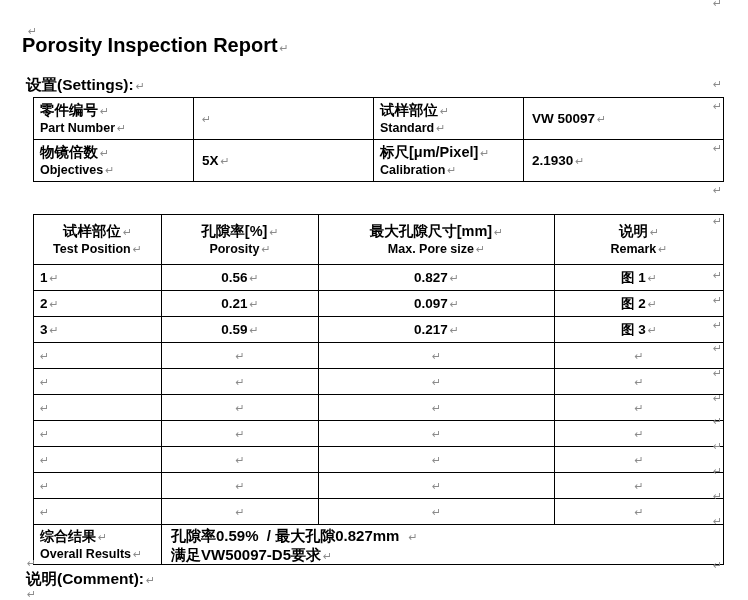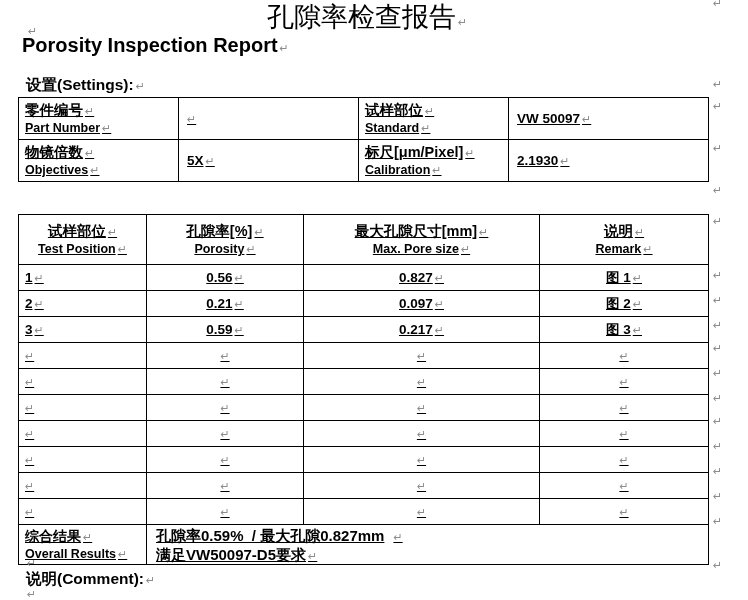--- a/index.html
+++ b/index.html
@@ -12,21 +12,21 @@
   .pm.inline{margin-left:2px;}
   .abs{position:absolute;}
   
   .title-zh{position:absolute;top:2px;left:22px;width:690px;text-align:center;
     font-family:"Liberation Serif",serif;font-weight:400;font-size:27px;line-height:30px;}
   .title-en{position:absolute;top:33px;left:22px;width:690px;text-align:left;
     font-size:20px;line-height:25px;font-weight:700;}
   
   .sec-head{position:absolute;left:26px;font-size:15.5px;font-weight:700;}
   
-  table{border-collapse:collapse;table-layout:fixed;position:absolute;left:18px;text-decoration:underline;}
+  table{border-collapse:collapse;table-layout:fixed;position:absolute;left:33px;}
   td{border:1.5px solid #000;vertical-align:middle;padding:0;overflow:hidden;}
   .lblcell{padding:2px 0 2px 6px;vertical-align:middle;}
   .zh-line{font-size:14.5px;line-height:19px;display:block;}
   .en-line{font-size:12.5px;line-height:16px;display:block;}
   .valcell{padding-left:8px;font-size:13.5px;}
   
   .hd td{text-align:center;}
   .hd .zh-line{font-size:14.5px;line-height:20px;}
   .hd .en-line{font-size:12.5px;line-height:17px;}
   .drow td{font-size:13.5px;height:25px;}
@@ -37,21 +37,20 @@
   .erow .cc{text-align:center;}
   .overall-val{padding-left:9px;font-size:15px;line-height:19px;}
   .keep-sp{white-space:pre;}
   .edge-mark{position:absolute;left:713px;}
 </style>
 </head>
 <body>
 
 <div id="page">
 
-  <div class="title-zh"><span>孔隙率检查报告</span><span class="pm inline">↵</span></div>
   <div class="title-en"><span>Porosity Inspection Report</span><span class="pm inline">↵</span></div>
 
   <span class="pm abs" style="top:26px;left:28px;">↵</span>
 
   <div class="sec-head" style="top:75px;"><span>设置(Settings):</span><span class="pm inline">↵</span></div>
 
   <table style="top:97px;width:690px;">
     <colgroup>
         <col style="width:160px">
         <col style="width:180px">

